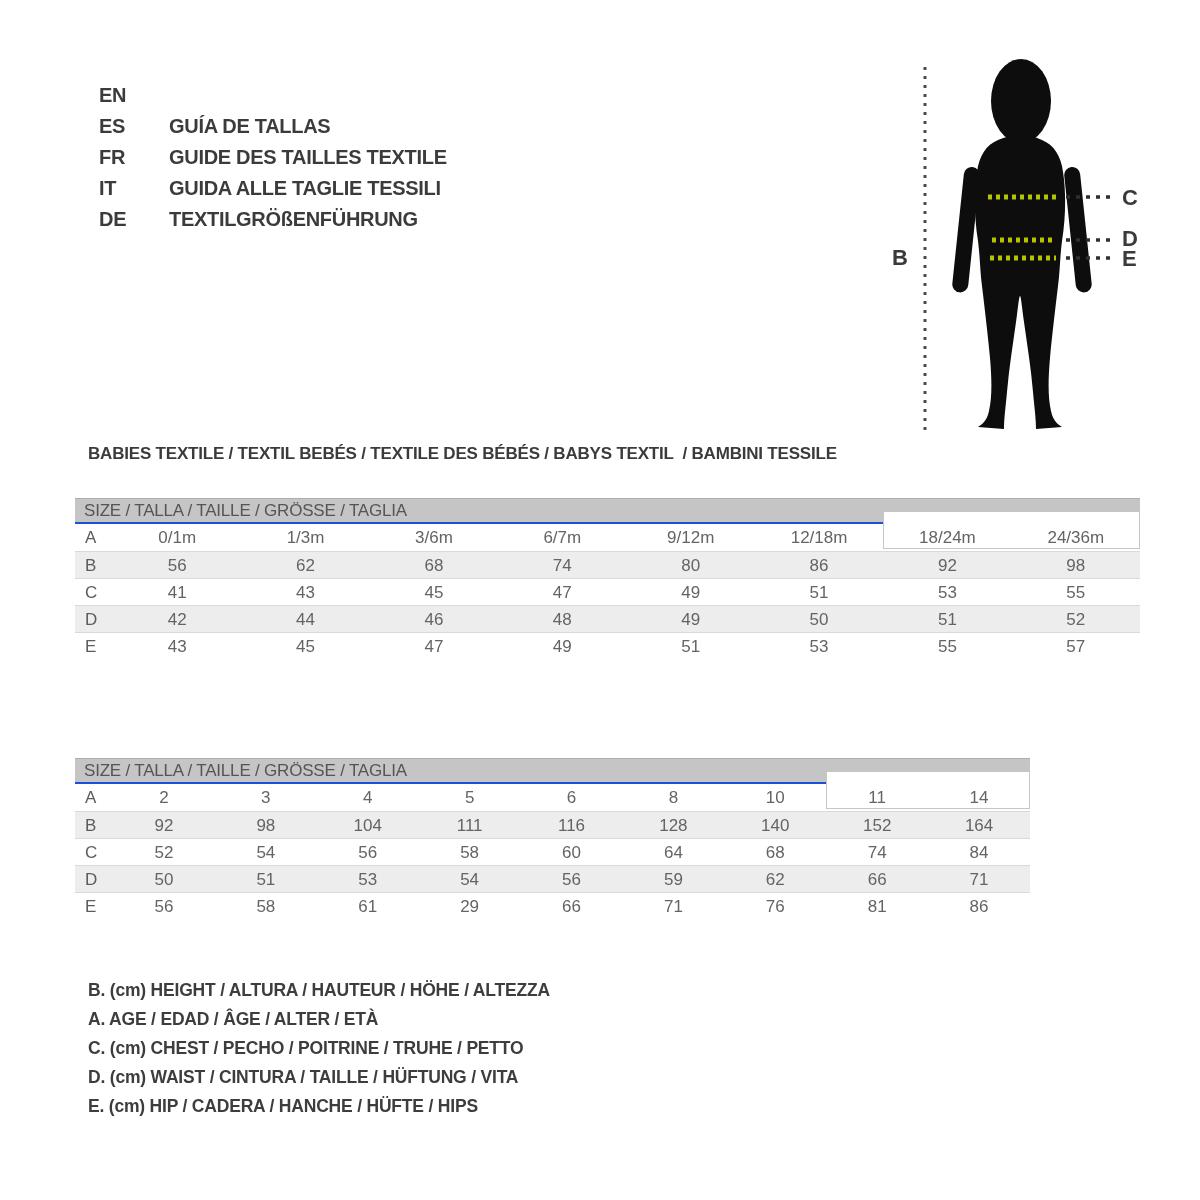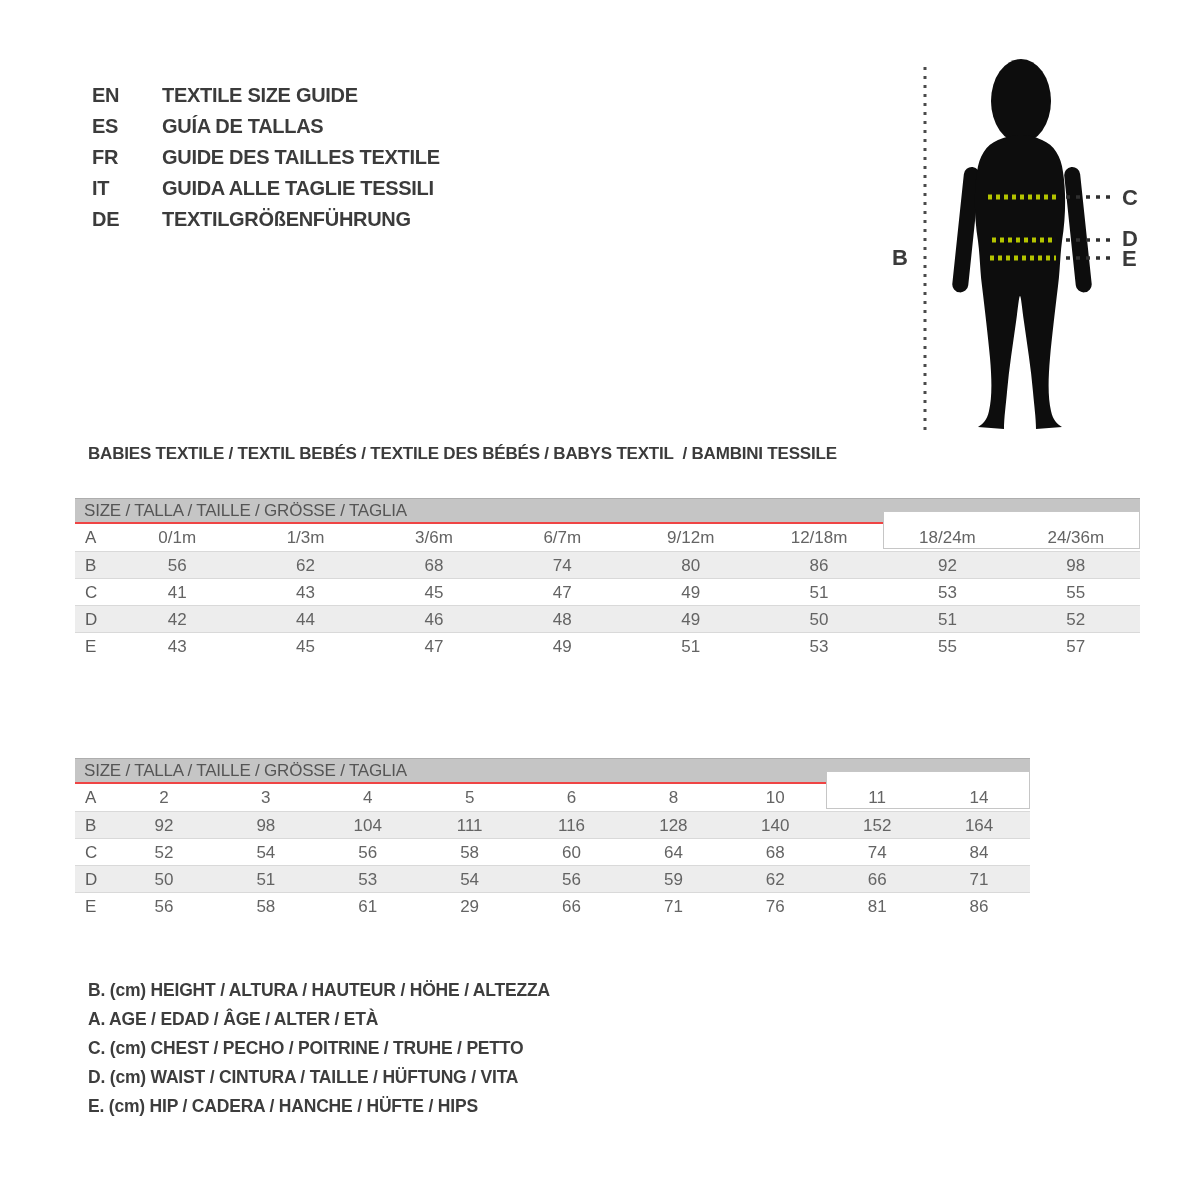--- a/index.html
+++ b/index.html
@@ -1,40 +1,40 @@
 <!DOCTYPE html>
 <html><head>
 <meta charset="utf-8">
 <style>
   html,body{margin:0;padding:0;background:#ffffff;}
   #canvas{position:relative;width:1200px;height:1200px;background:#ffffff;overflow:hidden;
           font-family:"Liberation Sans", sans-serif;color:#3c3c3c;}
 
   
-  #language-list{position:absolute;left:92px;top:80px;}
+  #language-list{position:absolute;left:99px;top:80px;}
   .lang-row{display:flex;height:31px;line-height:31px;font-size:20px;font-weight:700;
             letter-spacing:-0.3px;color:#3b3b3b;}
   .lang-code{width:70px;}
   .lang-title{white-space:pre;}
 
   
   #figure-wrap{position:absolute;left:880px;top:55px;width:290px;height:390px;}
 
   
   .section-heading{position:absolute;left:88px;font-size:17px;font-weight:700;
                    letter-spacing:-0.2px;color:#3b3b3b;white-space:pre;text-align:center;}
   #babies-heading{top:444px;}
   #children-heading{top:720px;}
 
   
   .size-table{position:absolute;left:75px;}
   #babies-table{top:498px;width:1065px;}
   #children-table{top:758px;width:955px;}
   .thead{position:relative;z-index:0;height:23px;line-height:23px;background:#c5c5c5;
-         border-top:1px solid #aeaeae;border-bottom:2px solid #ef4444;
+         border-top:1px solid #aeaeae;border-bottom:2px solid #1d4ed8;
          padding-left:9px;font-size:17px;color:#555555;letter-spacing:-0.2px;box-sizing:content-box;}
   .trows{position:relative;z-index:2;}
   .trow{position:relative;display:flex;height:27px;line-height:27px;font-size:17px;color:#646464;
         box-sizing:border-box;}
   .trow + .trow{border-top:1px solid #d9d9d9;}
   .trow.stripe{background:#ededed;}
   .rlabel{width:38px;padding-left:10px;box-sizing:border-box;color:#5c5c5c;}
   .cell{flex:1;text-align:center;}
   .hl-box{position:absolute;z-index:1;top:13px;height:38px;background:#ffffff;
           border:1px solid #c6c6c6;box-sizing:border-box;}
@@ -48,21 +48,20 @@
           font-family:"Liberation Sans", sans-serif;}
 </style>
 </head>
 <body>
 
 <div id="canvas">
 
   <div id="language-list">
       <div class="lang-row">
         <span class="lang-code">EN</span>
-        <span class="lang-title">TEXTILE SIZE GUIDE</span>
       </div>
       <div class="lang-row">
         <span class="lang-code">ES</span>
         <span class="lang-title">GUÍA DE TALLAS</span>
       </div>
       <div class="lang-row">
         <span class="lang-code">FR</span>
         <span class="lang-title">GUIDE DES TAILLES TEXTILE</span>
       </div>
       <div class="lang-row">

